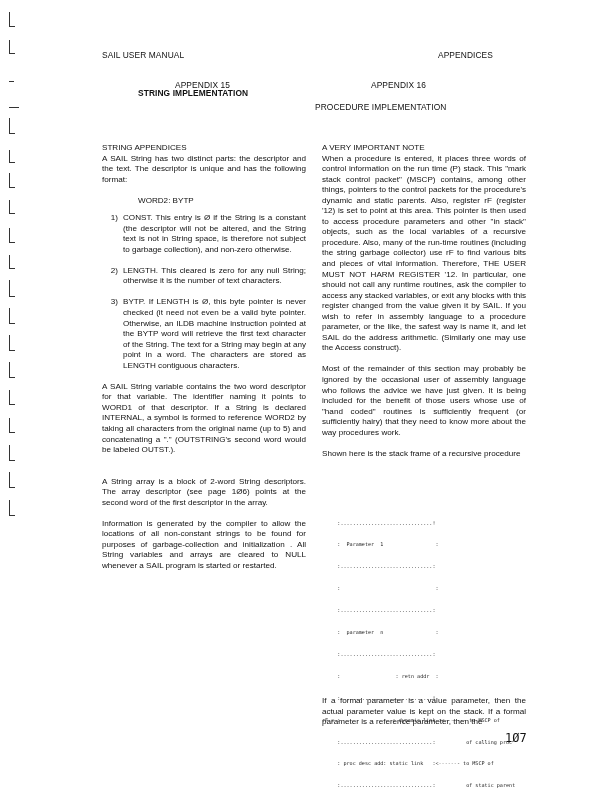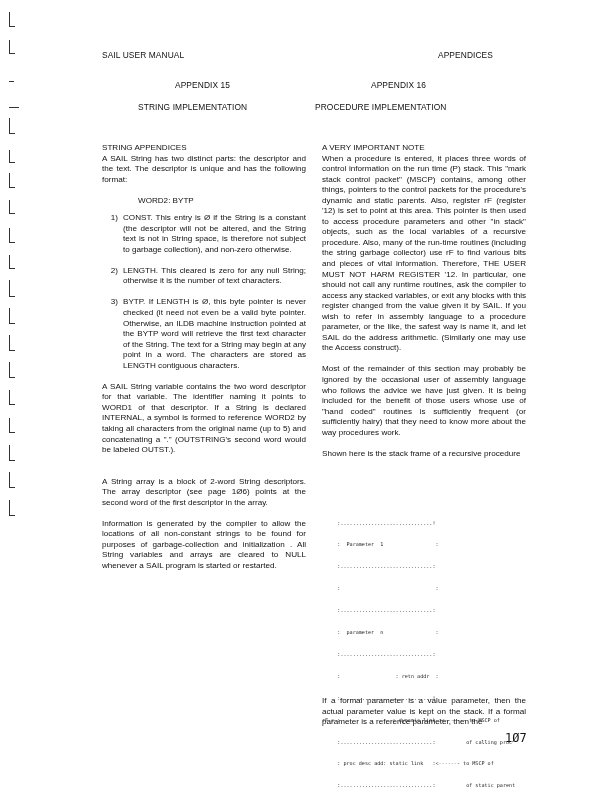--- a/index.html
+++ b/index.html
@@ -38,21 +38,21 @@
 <div class="margin-mark" style="top:390px;height:14px;"></div>
 <div class="margin-mark" style="top:418px;height:14px;"></div>
 <div class="margin-mark" style="top:445px;height:15px;"></div>
 <div class="margin-mark" style="top:472px;height:15px;"></div>
 <div class="margin-mark" style="top:500px;height:15px;"></div>
 
 <div class="hdr" style="left:102px;top:50px;">SAIL USER MANUAL</div>
 <div class="hdr" style="left:438px;top:50px;">APPENDICES</div>
 
 <div class="hdr" style="left:175px;top:80px;">APPENDIX 15</div>
-<div class="hdr" style="left:138px;top:102px;">STRING IMPLEMENTATION</div>
+<div class="hdr" style="left:138px;top:88px;font-weight:bold;">STRING IMPLEMENTATION</div>
 <div class="hdr" style="left:371px;top:80px;">APPENDIX 16</div>
 <div class="hdr" style="left:315px;top:102px;">PROCEDURE IMPLEMENTATION</div>
 
 <div class="col" style="left:102px;top:143px;">
   <p class="sec-title">STRING APPENDICES</p>
   <p>A SAIL String has two distinct parts: the descriptor and the text. The descriptor is unique and has the following format:</p>
   <div class="gap"></div>
   <p class="word-line">WORD2:  BYTP</p>
   <div class="gap" style="height:7px;"></div>
   <div class="item">

